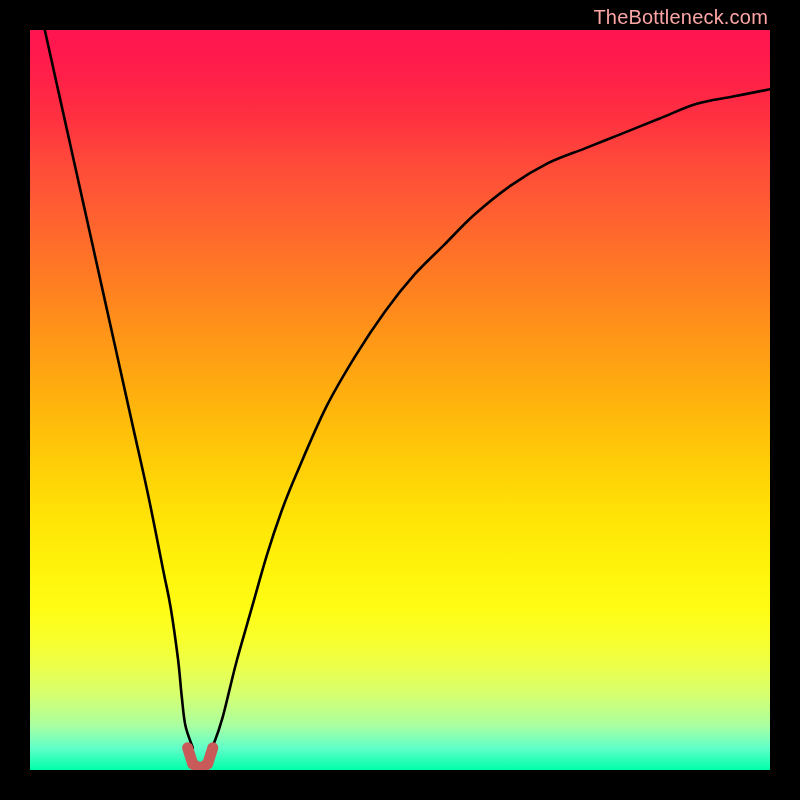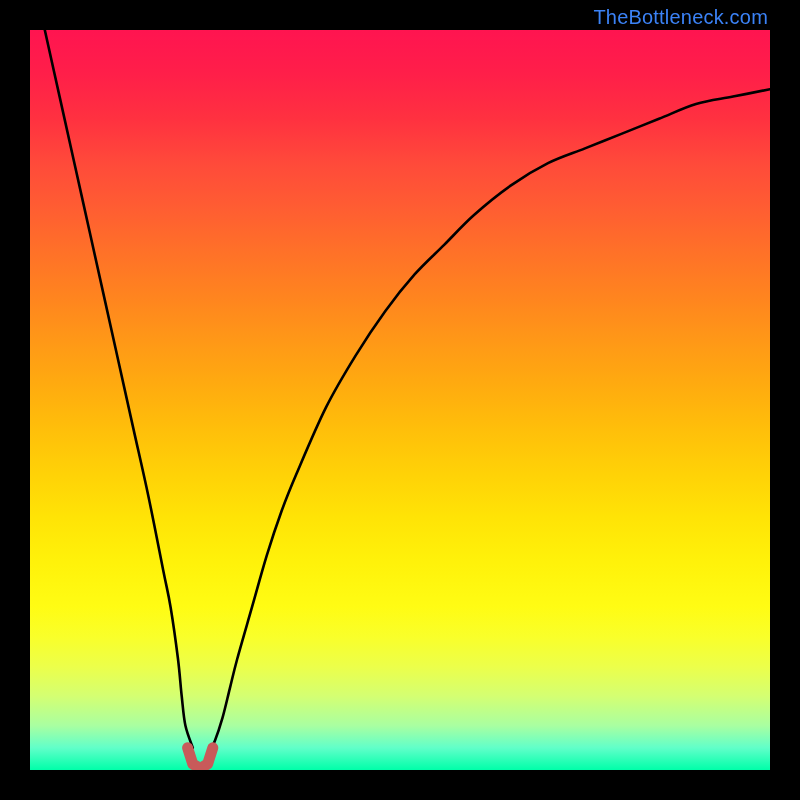--- a/index.html
+++ b/index.html
@@ -57,21 +57,21 @@
   .curve-layer {
     position: absolute;
     top: 0; left: 0;
     width: 740px;
     height: 740px;
   }
   .watermark {
     position: absolute;
     top: 6px;
     right: 32px;
-    color: #3b82f6;
+    color: #fca5a5;
     font-size: 20px;
     font-weight: 400;
     letter-spacing: 0.2px;
   }
 </style>
 </head>
 <body>
 
 <div class="frame">
   <div class="plot-area">

